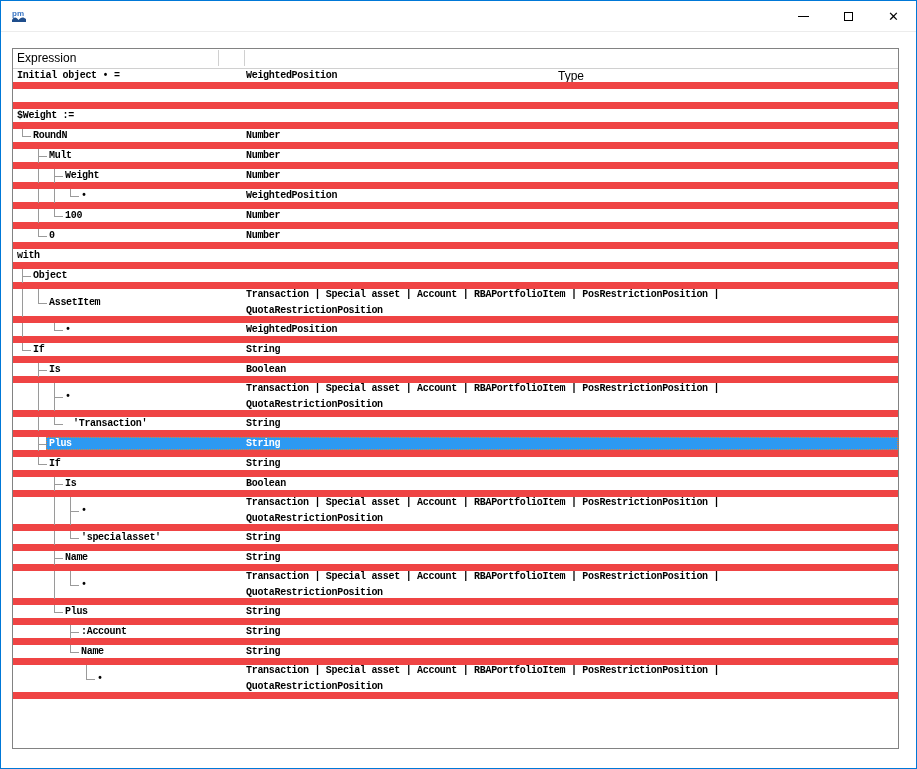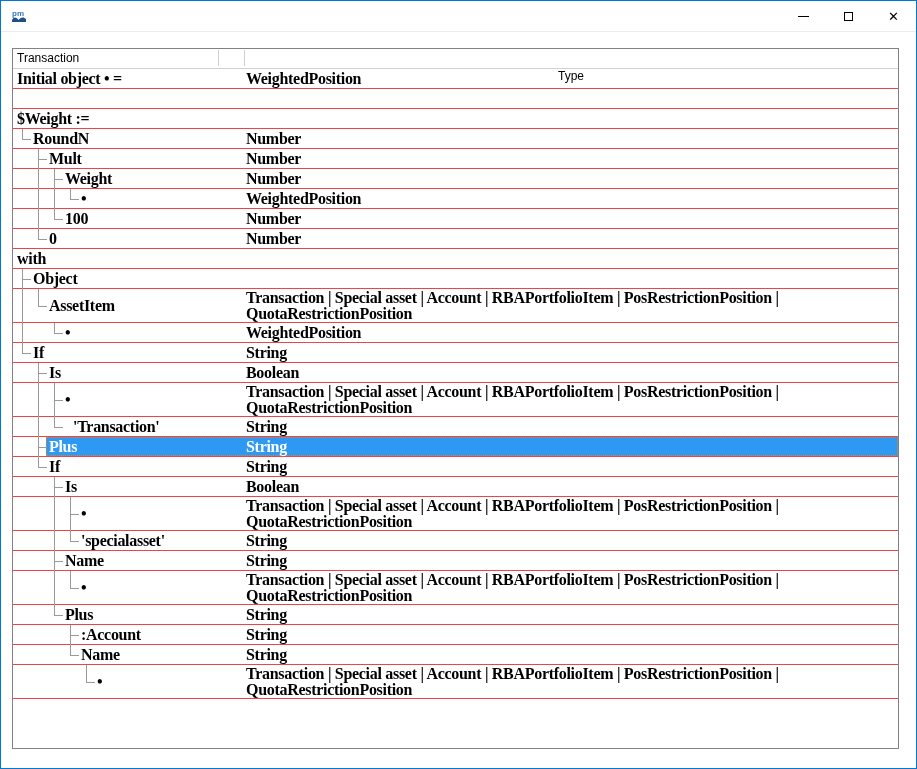--- a/index.html
+++ b/index.html
@@ -25,22 +25,22 @@
   .client { position:relative; width:915px; height:736px; background:#ffffff; }
   .grid { position:absolute; left:11px; top:16px; width:887px; height:701px;
           border:1px solid #828282; background:#ffffff; overflow:hidden; }
 
   .hdr { position:relative; height:20px; border-bottom:1px solid #d0d0d0;
          font-size:12px; color:#000; }
   .hdr-expr { position:absolute; left:4px; top:2px; }
   .hdr-type { position:absolute; left:231px; width:654px; top:20px; text-align:center; }
   .hdr-sep { position:absolute; top:1px; width:1px; height:16px; background:#d0d0d0; }
 
-  .row { position:relative; border-bottom:1px solid #ef4444; height:20px;
-         font-family:Liberation Serif, serif; font-weight:bold; font-size:16px;
+  .row { position:relative; border-bottom:7px solid #ef4444; height:20px;
+         font-family:Liberation Mono, monospace; font-weight:bold; font-size:10px;
          letter-spacing:-0.3px; color:#000; }
   .row.double { height:34px; }
 
   .tree-v { position:absolute; width:1px; background:var(--tree,#9a9a9a); top:0; }
   .tree-v.full { bottom:-1px; }
   .tree-v.half { height:50%; }
   .tree-h { position:absolute; height:1px; width:9px; background:var(--tree,#9a9a9a);
             top:50%; }
 
   .expr-cell { position:absolute; top:0; height:100%; display:flex; align-items:center;
@@ -73,21 +73,21 @@
         </div>
       <div class="win-btn">
           <span class="glyph-close">✕</span>
         </div>
     </div>
   </div>
 
   <div class="client">
     <div class="grid">
       <div class="hdr">
-        <span class="hdr-expr">Transaction</span>
+        <span class="hdr-expr">Expression</span>
         <span class="hdr-sep" style="left:205px"></span>
         <span class="hdr-sep" style="left:231px"></span>
         <span class="hdr-type">Type</span>
       </div>
       <div id="rows">
           <div class="row">
             <span class="expr-cell" style="left: 4px;">Initial object • =</span>
             <span class="type-cell">WeightedPosition</span>
           </div>
           <div class="row"></div>

